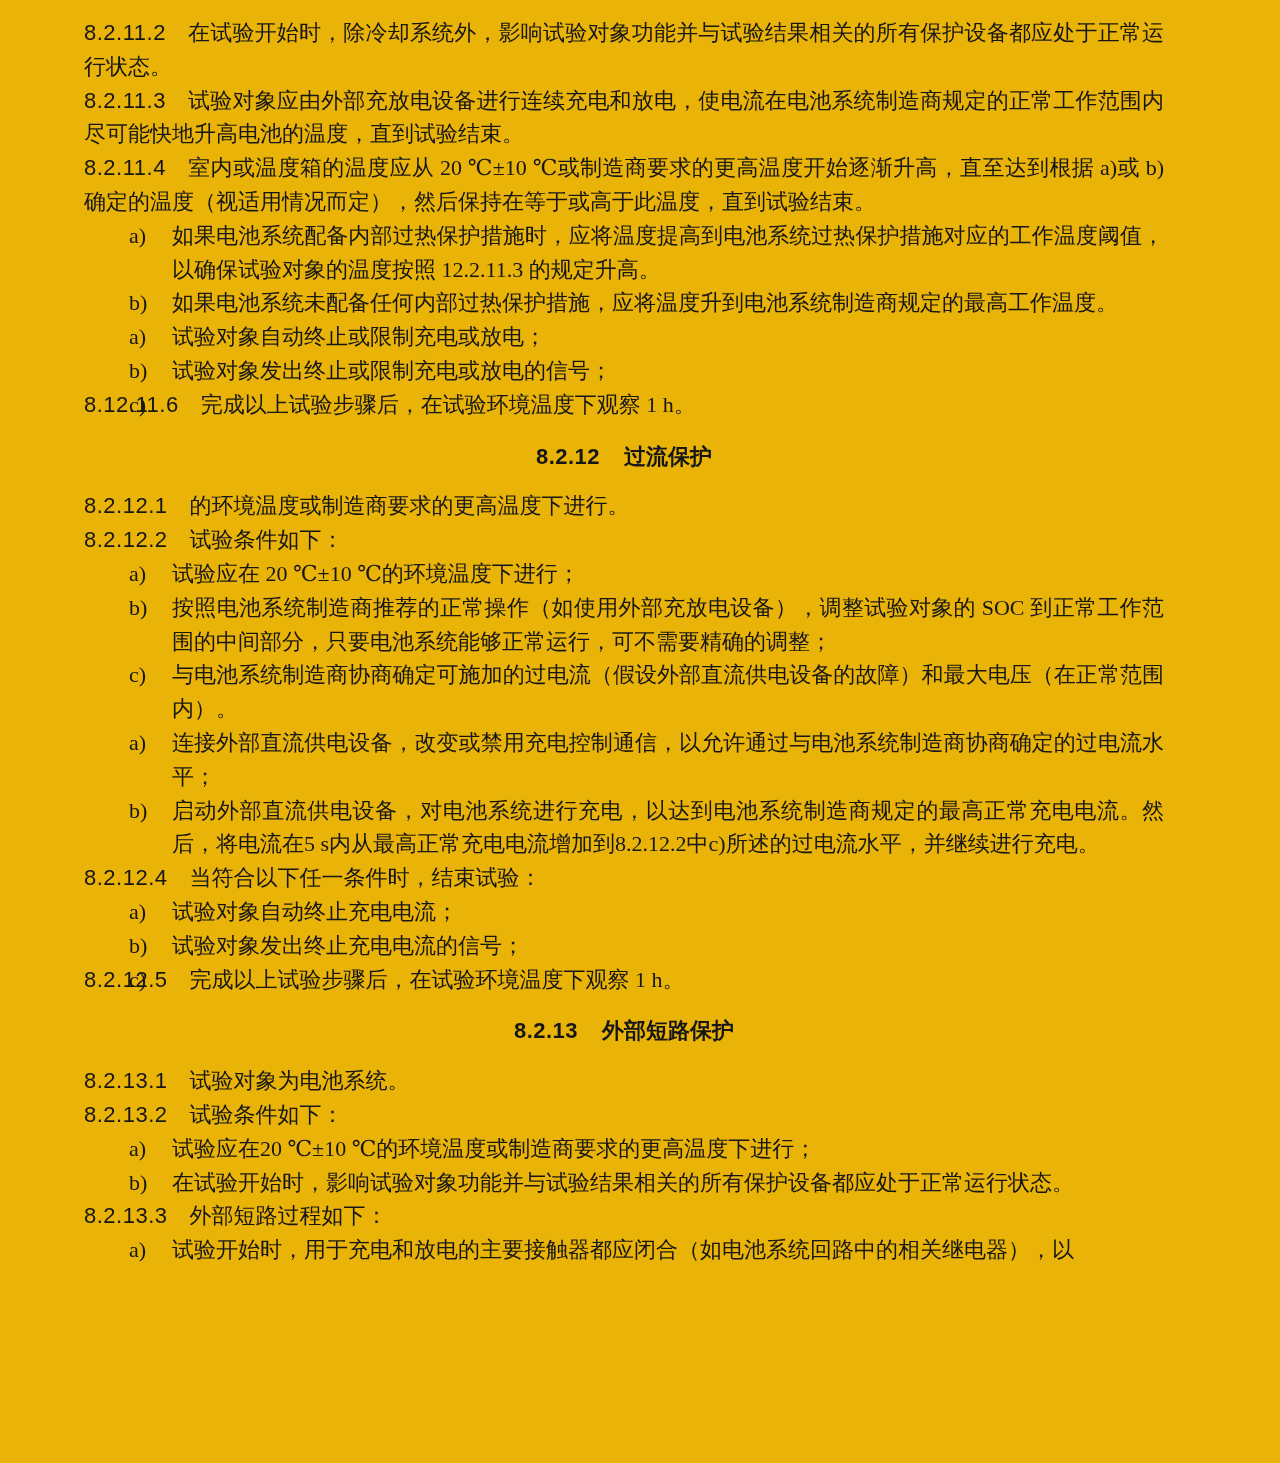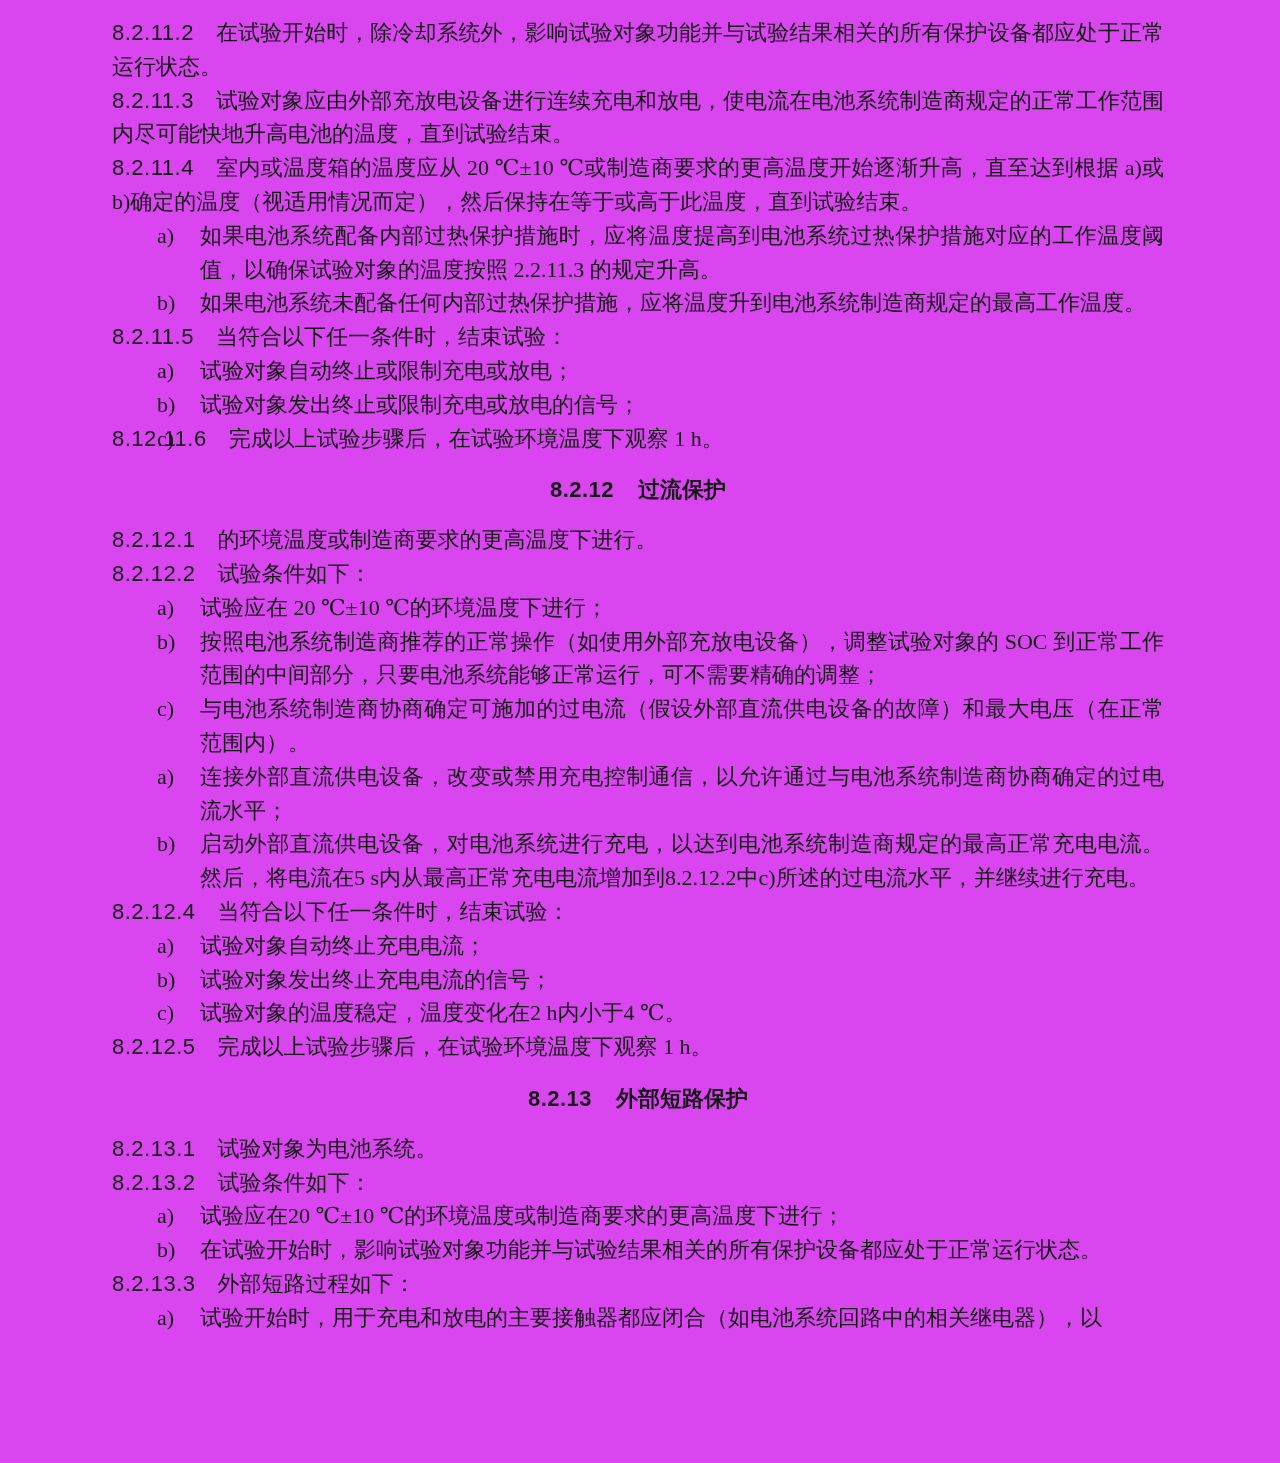--- a/index.html
+++ b/index.html
@@ -4,22 +4,22 @@
 <style>
   html, body {
     margin: 0;
     padding: 0;
     background: #ffffff;
   }
   .page {
     width: 1280px;
     height: 1463px;
     box-sizing: border-box;
-    padding: 16px 116px 0 112px;
-    background: #d946ef;
+    padding: 16px 116px 0 84px;
+    background: #eab308;
     color: #161616;
     font-family: "Liberation Serif", "DejaVu Serif", serif;
     font-size: 22px;
     line-height: 33.8px;
     overflow: hidden;
   }
   .doc p {
     margin: 0;
     text-align: justify;
   }
@@ -51,39 +51,38 @@
   }
 </style>
 </head>
 <body>
 
 <div class="page">
   <div class="doc">
       <p class="clause"><span class="num">8.2.11.2</span><span class="txt">在试验开始时，除冷却系统外，影响试验对象功能并与试验结果相关的所有保护设备都应处于正常运行状态。</span></p>
       <p class="clause"><span class="num">8.2.11.3</span><span class="txt">试验对象应由外部充放电设备进行连续充电和放电，使电流在电池系统制造商规定的正常工作范围内尽可能快地升高电池的温度，直到试验结束。</span></p>
       <p class="clause"><span class="num">8.2.11.4</span><span class="txt">室内或温度箱的温度应从 20 ℃±10 ℃或制造商要求的更高温度开始逐渐升高，直至达到根据 a)或 b)确定的温度（视适用情况而定），然后保持在等于或高于此温度，直到试验结束。</span></p>
-      <p class="item"><span class="num">a)</span><span class="txt">如果电池系统配备内部过热保护措施时，应将温度提高到电池系统过热保护措施对应的工作温度阈值，以确保试验对象的温度按照 2.2.11.3 的规定升高。</span></p>
+      <p class="item"><span class="num">a)</span><span class="txt">如果电池系统配备内部过热保护措施时，应将温度提高到电池系统过热保护措施对应的工作温度阈值，以确保试验对象的温度按照 12.2.11.3 的规定升高。</span></p>
       <p class="item"><span class="num">b)</span><span class="txt">如果电池系统未配备任何内部过热保护措施，应将温度升到电池系统制造商规定的最高工作温度。</span></p>
-      <p class="clause"><span class="num">8.2.11.5</span><span class="txt">当符合以下任一条件时，结束试验：</span></p>
       <p class="item"><span class="num">a)</span><span class="txt">试验对象自动终止或限制充电或放电；</span></p>
       <p class="item"><span class="num">b)</span><span class="txt">试验对象发出终止或限制充电或放电的信号；</span></p>
       <p class="item"><span class="num">c)</span></p>
       <p class="clause"><span class="num">8.12.11.6</span><span class="txt">完成以上试验步骤后，在试验环境温度下观察 1 h。</span></p>
       <p class="heading"><span class="num">8.2.12</span><span class="txt">过流保护</span></p>
       <p class="clause"><span class="num">8.2.12.1</span><span class="txt">的环境温度或制造商要求的更高温度下进行。</span></p>
       <p class="clause"><span class="num">8.2.12.2</span><span class="txt">试验条件如下：</span></p>
       <p class="item"><span class="num">a)</span><span class="txt">试验应在 20 ℃±10 ℃的环境温度下进行；</span></p>
       <p class="item"><span class="num">b)</span><span class="txt">按照电池系统制造商推荐的正常操作（如使用外部充放电设备），调整试验对象的 SOC 到正常工作范围的中间部分，只要电池系统能够正常运行，可不需要精确的调整；</span></p>
       <p class="item"><span class="num">c)</span><span class="txt">与电池系统制造商协商确定可施加的过电流（假设外部直流供电设备的故障）和最大电压（在正常范围内）。</span></p>
       <p class="item"><span class="num">a)</span><span class="txt">连接外部直流供电设备，改变或禁用充电控制通信，以允许通过与电池系统制造商协商确定的过电流水平；</span></p>
       <p class="item"><span class="num">b)</span><span class="txt">启动外部直流供电设备，对电池系统进行充电，以达到电池系统制造商规定的最高正常充电电流。然后，将电流在5 s内从最高正常充电电流增加到8.2.12.2中c)所述的过电流水平，并继续进行充电。</span></p>
       <p class="clause"><span class="num">8.2.12.4</span><span class="txt">当符合以下任一条件时，结束试验：</span></p>
       <p class="item"><span class="num">a)</span><span class="txt">试验对象自动终止充电电流；</span></p>
       <p class="item"><span class="num">b)</span><span class="txt">试验对象发出终止充电电流的信号；</span></p>
-      <p class="item"><span class="num">c)</span><span class="txt">试验对象的温度稳定，温度变化在2 h内小于4 ℃。</span></p>
+      <p class="item"><span class="num">c)</span></p>
       <p class="clause"><span class="num">8.2.12.5</span><span class="txt">完成以上试验步骤后，在试验环境温度下观察 1 h。</span></p>
       <p class="heading"><span class="num">8.2.13</span><span class="txt">外部短路保护</span></p>
       <p class="clause"><span class="num">8.2.13.1</span><span class="txt">试验对象为电池系统。</span></p>
       <p class="clause"><span class="num">8.2.13.2</span><span class="txt">试验条件如下：</span></p>
       <p class="item"><span class="num">a)</span><span class="txt">试验应在20 ℃±10 ℃的环境温度或制造商要求的更高温度下进行；</span></p>
       <p class="item"><span class="num">b)</span><span class="txt">在试验开始时，影响试验对象功能并与试验结果相关的所有保护设备都应处于正常运行状态。</span></p>
       <p class="clause"><span class="num">8.2.13.3</span><span class="txt">外部短路过程如下：</span></p>
       <p class="item"><span class="num">a)</span><span class="txt">试验开始时，用于充电和放电的主要接触器都应闭合（如电池系统回路中的相关继电器），以</span></p>
     </div>
 </div>

